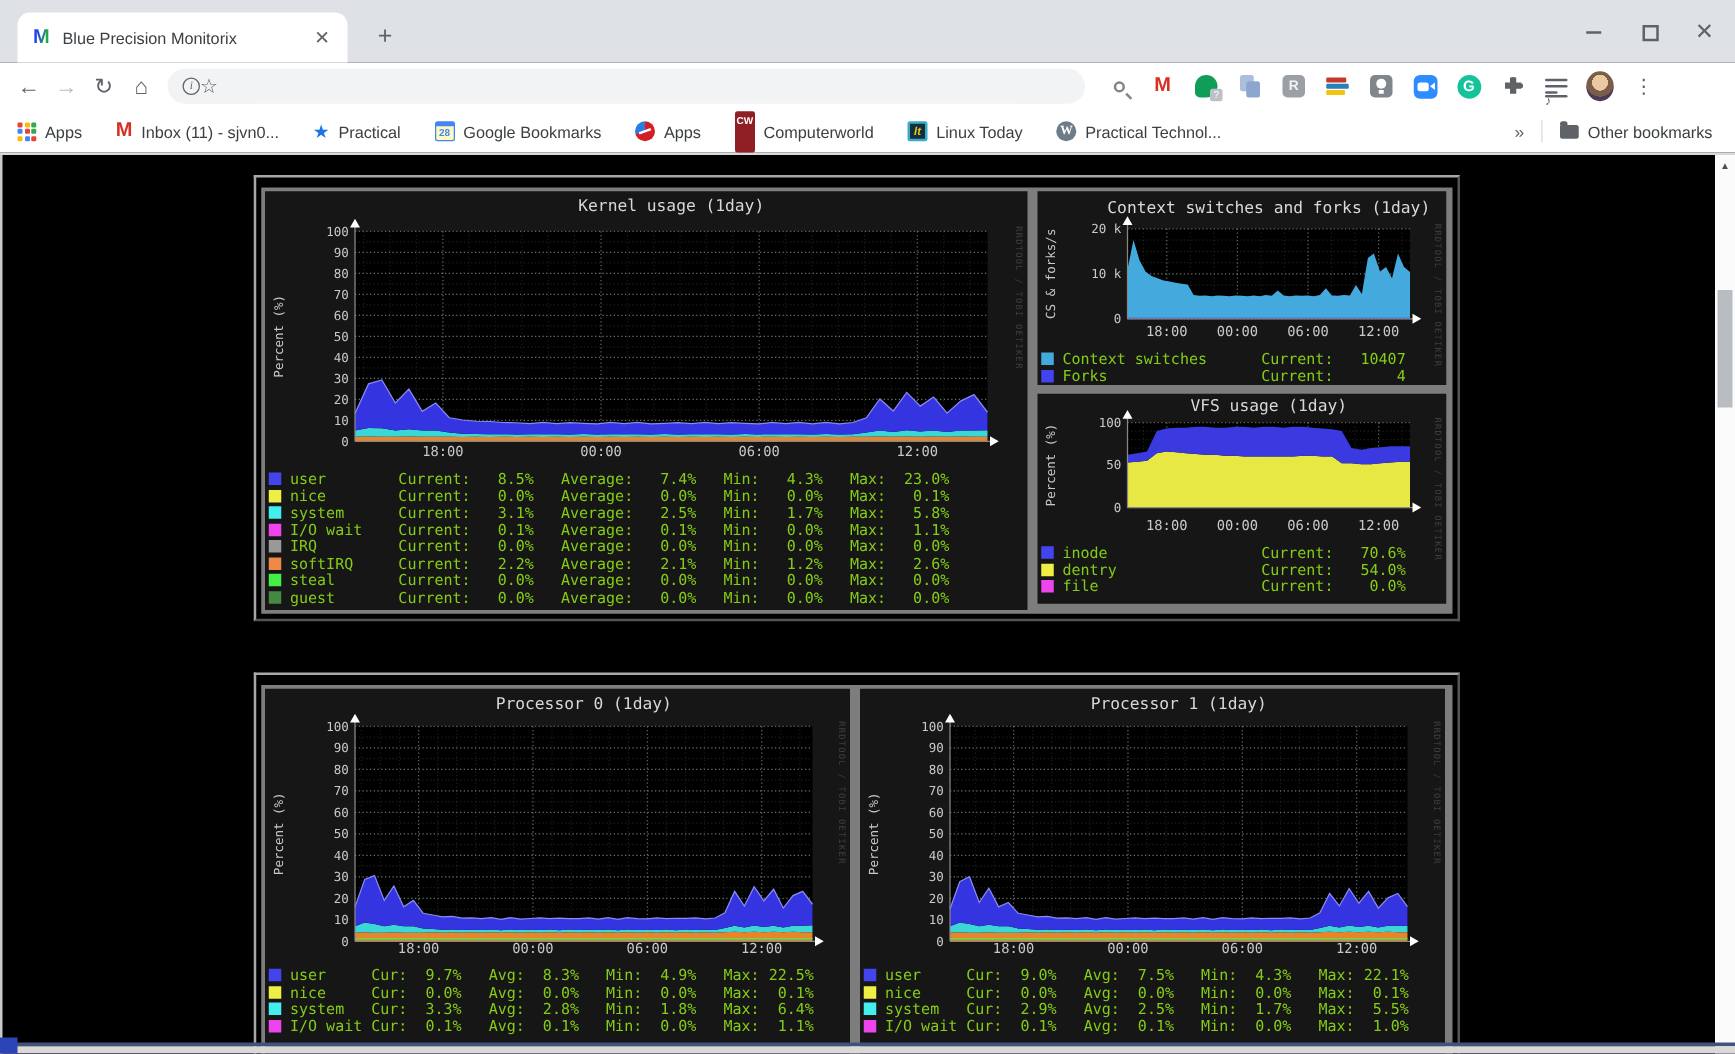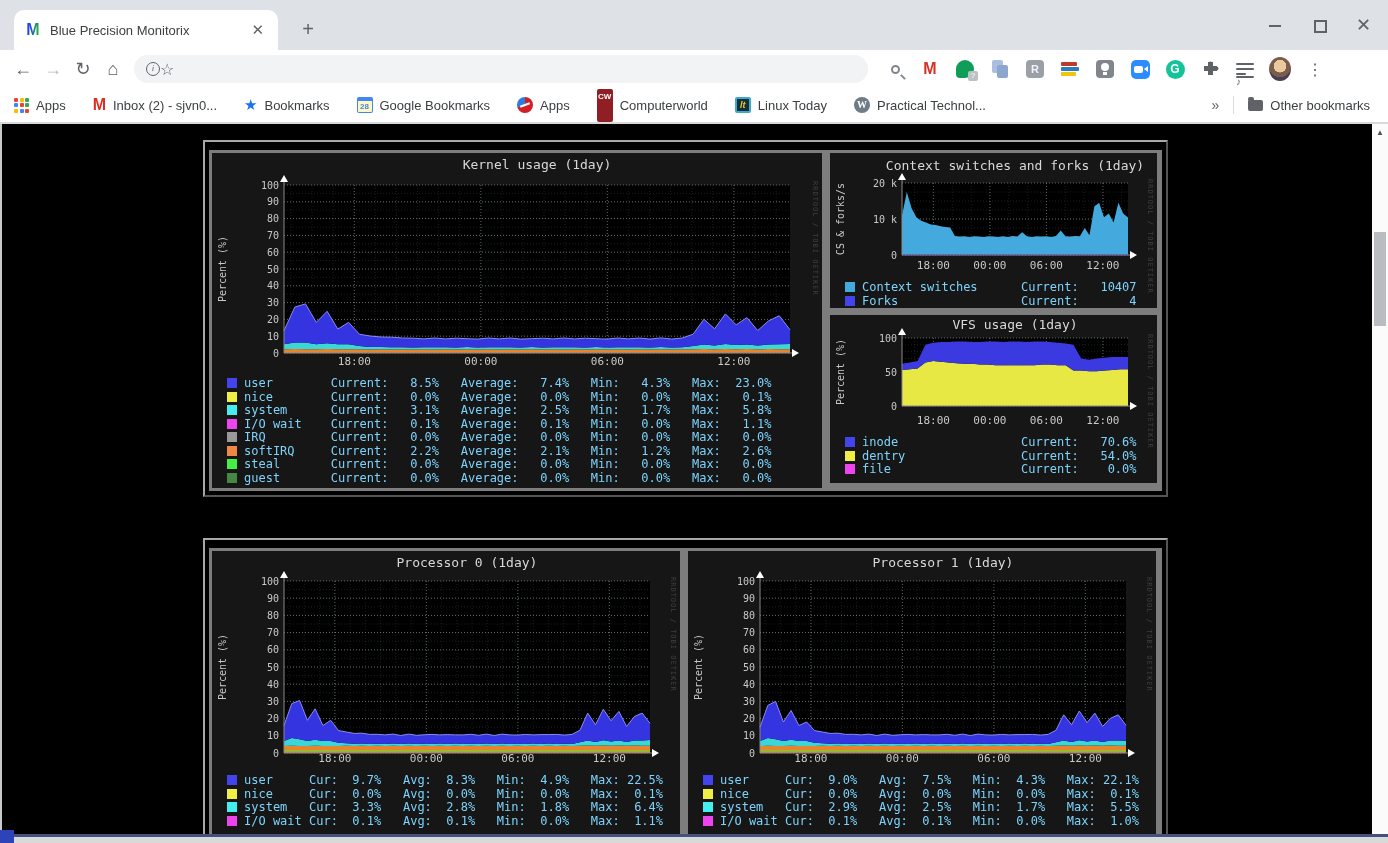--- a/index.html
+++ b/index.html
@@ -82,21 +82,21 @@
   .left-edge { position:absolute; left:0; top:0; width:2px; height:100%; background:#c9c9c9; }
   .vscroll { position:absolute; right:0; top:0; width:16px; height:100%; background:#fbfbfb; }
   .vscroll .up { position:absolute; top:4px; left:0; width:16px; text-align:center; font-size:8px; color:#505050; }
   .vthumb { position:absolute; top:108px; left:2px; width:12px; height:94px; background:#b9bdc1; }
 
   .panel { position:absolute; left:203px; width:965px; background:#000; border:2px outset #a8a8a8; padding:4px; }
   .phead { height:24px; background:#373737; border:2px outset #909090; color:#b8b832; font-weight:bold; font-size:14px; line-height:20px; padding-left:10px; }
   .grow { margin-top:4px; background:#7d7d7d; padding:3px; display:flex; gap:8px; }
   .gcol { display:flex; flex-direction:column; gap:7px; }
   .gbox { position:relative; background:#161616; overflow:hidden; }
-  .glegend { position:absolute; left:15px; color:#7dd3fc; font:12px "DejaVu Sans Mono",monospace; white-space:pre; pointer-events:none; }
+  .glegend { position:absolute; left:3px; color:#84cc16; font:12px "DejaVu Sans Mono",monospace; white-space:pre; pointer-events:none; }
   .glegend .sw { display:inline-block; width:10px; height:10px; margin-right:7px; vertical-align:-1px; }
 
   .bottom-line { position:absolute; left:0; right:0; bottom:6px; height:3px; background:#44517e; }
   .bottom-strip { position:absolute; left:0; right:0; bottom:0; height:6px; background:#d9d9d9; }
   .corner-blue { position:absolute; left:0; bottom:0; width:14px; height:13px; background:#2d44b8; }
 </style>
 </head>
 <body>
 
 <div class="titlebar">
@@ -186,25 +186,25 @@
         <i style="background:#ea4335"></i>
         <i style="background:#34a853"></i>
         <i style="background:#fbbc04"></i>
         <i style="background:#4285f4"></i>
         <i style="background:#ea4335"></i>
       </span>
     <span>Apps</span>
   </span>
   <span class="bm">
     <span class="gmail-m">M</span>
-    <span>Inbox (2) - sjvn0...</span>
+    <span>Inbox (11) - sjvn0...</span>
   </span>
   <span class="bm">
     <span class="bm-star">★</span>
-    <span>Bookmarks</span>
+    <span>Practical</span>
   </span>
   <span class="bm">
     <span class="cal">28</span>
     <span>Google Bookmarks</span>
   </span>
   <span class="bm">
     <span class="zdnet"></span>
     <span>Apps</span>
   </span>
   <span class="bm">

